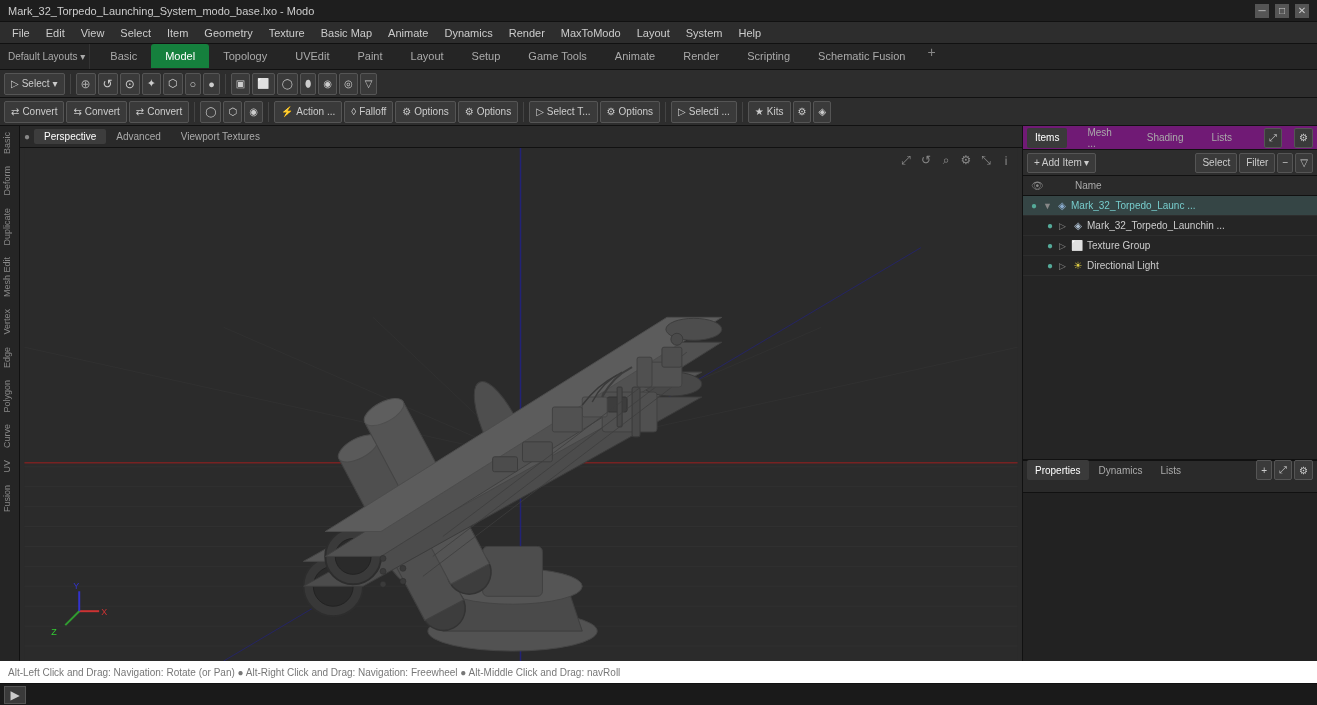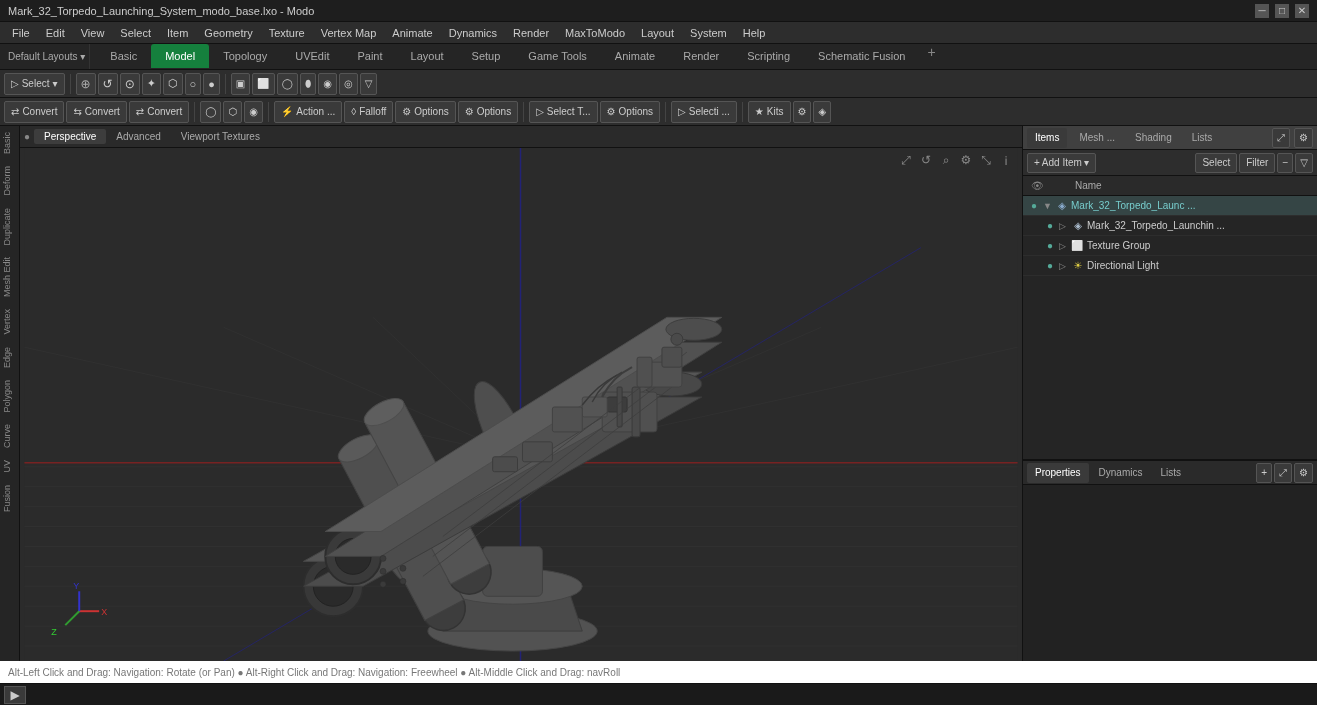--- a/index.html
+++ b/index.html
@@ -209,26 +209,26 @@
 
     #right-top {
       flex: 1;
       display: flex;
       flex-direction: column;
       border-bottom: 2px solid #111;
     }
 
     #right-tabs {
       height: 24px;
-      background: #404040;
-      display: flex;
-      align-items: center;
-      padding: 0 4px;
-      border-bottom: 1px solid #111;
-      gap: 4px;
+      background: #701a75;
+      display: flex;
+      align-items: center;
+      padding: 0 4px;
+      border-bottom: 1px solid #111;
+      gap: 12px;
     }
     .rt-tab {
       padding: 2px 8px;
       font-size: 10px;
       color: #aaa;
       cursor: pointer;
       border-radius: 2px;
       height: 20px;
       display: flex;
       align-items: center;
@@ -321,25 +321,25 @@
     .item-name.selected { color: #7cc; }
 
     
     #right-bottom {
       height: 200px;
       display: flex;
       flex-direction: column;
     }
 
     #prop-tabs {
-      height: 24px;
+      height: 32px;
       background: #2a2a2a;
       display: flex;
-      align-items: center;
-      padding: 0 4px;
+      align-items: flex-end;
+      padding: 12px 4px;
       border-bottom: 1px solid #111;
       gap: 2px;
     }
     .prop-tab {
       padding: 2px 8px;
       font-size: 10px;
       color: #aaa;
       cursor: pointer;
       border-radius: 2px;
       height: 20px;
@@ -424,21 +424,21 @@
 </div>
 
 <div id="menubar">
   <span class="menu-item">File</span>
   <span class="menu-item">Edit</span>
   <span class="menu-item">View</span>
   <span class="menu-item">Select</span>
   <span class="menu-item">Item</span>
   <span class="menu-item">Geometry</span>
   <span class="menu-item">Texture</span>
-  <span class="menu-item">Vertex Map</span>
+  <span class="menu-item">Basic Map</span>
   <span class="menu-item">Animate</span>
   <span class="menu-item">Dynamics</span>
   <span class="menu-item">Render</span>
   <span class="menu-item">MaxToModo</span>
   <span class="menu-item">Layout</span>
   <span class="menu-item">System</span>
   <span class="menu-item">Help</span>
 </div>
 
 <div id="tabbar">

